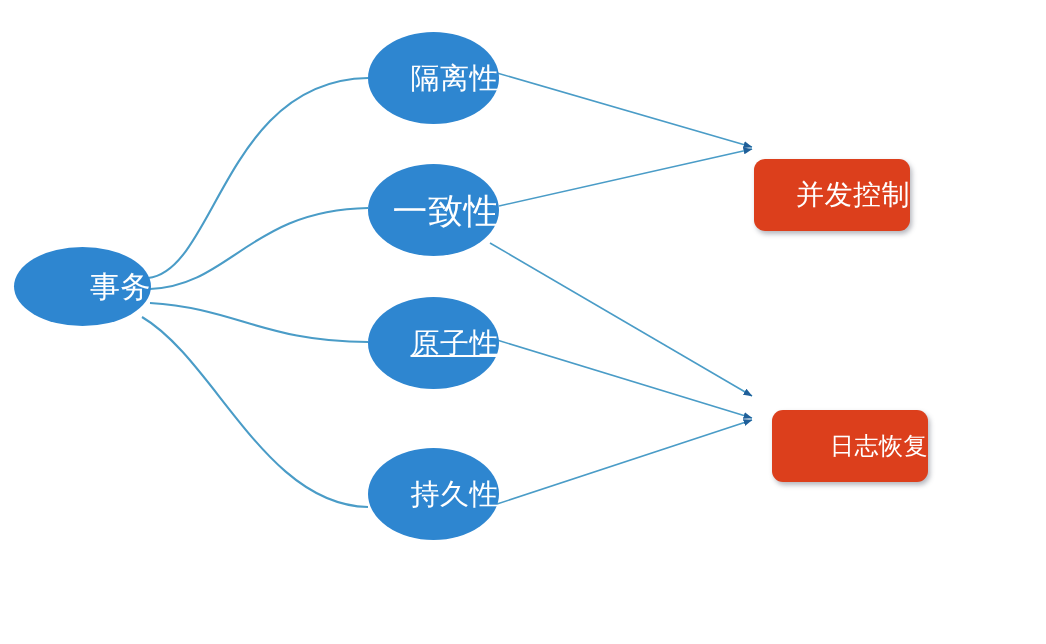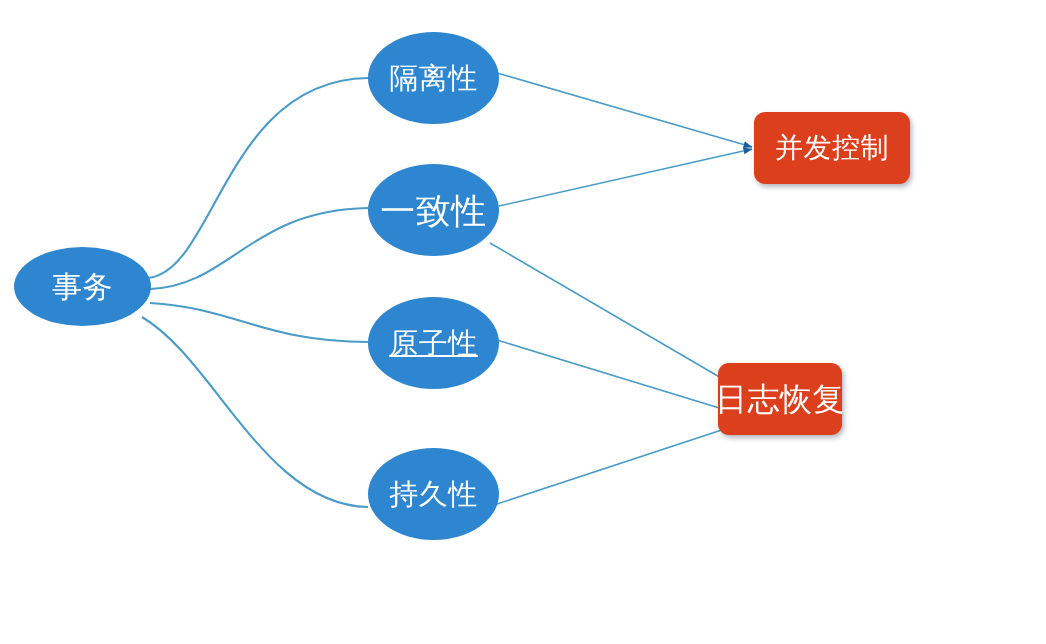--- a/index.html
+++ b/index.html
@@ -23,34 +23,35 @@
     left: 0;
     top: 0;
     width: 1046px;
     height: 644px;
     pointer-events: none;
   }
   .node {
     position: absolute;
     display: flex;
     align-items: center;
-    justify-content: center;
+    justify-content: flex-end;
     box-sizing: border-box;
     color: #ffffff;
     white-space: nowrap;
     user-select: none;
   }
   .node-ellipse {
     border-radius: 50%;
     background: #2e86d0;
   }
   .node-rect {
     border-radius: 11px;
     background: #dc3f1c;
     box-shadow: 2px 3px 5px rgba(90, 95, 110, 0.45);
+    margin-top: 47px;
   }
   .node-label {
     display: block;
     line-height: 1;
     letter-spacing: 0.5px;
   }
 </style>
 </head>
 <body>
 
@@ -92,17 +93,17 @@
   </div>
 
   <div class="node node-ellipse" style="left:368px; top:448px; width:131px; height:92px; font-size:29px;">
     <span class="node-label">持久性</span>
   </div>
 
   <div class="node node-rect" style="left:754px; top:112px; width:156px; height:72px; font-size:28px;">
     <span class="node-label">并发控制</span>
   </div>
 
-  <div class="node node-rect" style="left:718px; top:363px; width:124px; height:72px; font-size:32px;">
+  <div class="node node-rect" style="left:772px; top:363px; width:156px; height:72px; font-size:24px;">
     <span class="node-label">日志恢复</span>
   </div>
 
 </div>
 
 </body></html>

